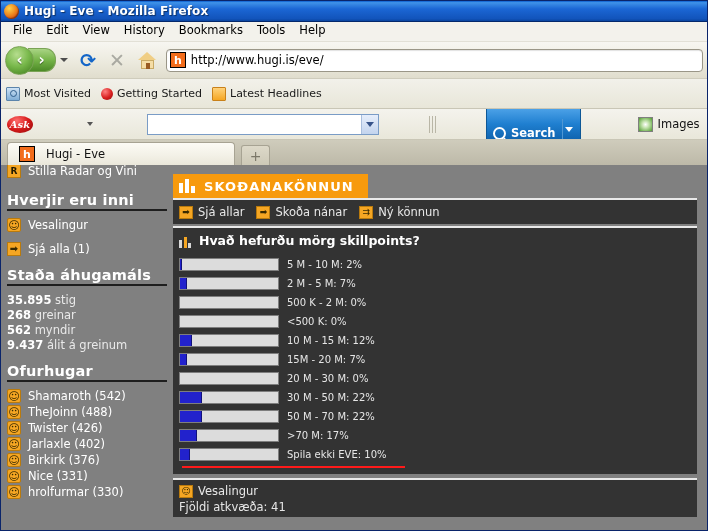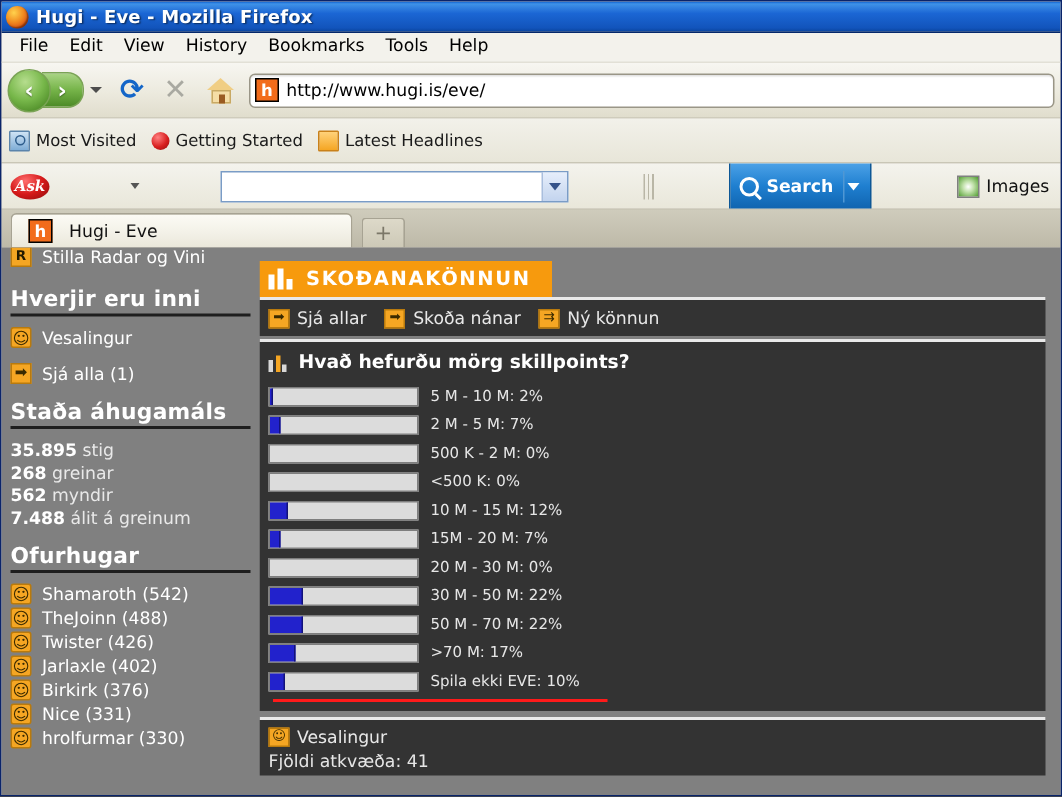--- a/index.html
+++ b/index.html
@@ -254,21 +254,21 @@
   }
   .ask-grip {
     width: 7px; height: 17px; margin: 0 4px;
     background: repeating-linear-gradient(to right,#b9b6a6 0 1px,transparent 1px 3px);
     flex: none;
   }
   .ask-searchbtn {
     height: 34px;
     background: linear-gradient(to bottom,#4ea3e8 0%,#1f7fd0 50%,#0f63ae 100%);
     border: 1px solid #0d5796;
-    display: flex; align-items: center;
+    display: flex; align-items: flex-end;
     padding: 0 4px 0 6px;
     box-sizing: border-box;
     flex: none;
   }
   .ask-searchbtn .lbl {
     color: #fff; font-size: 11.5px; font-weight: bold;
     margin: 0 6px 0 5px;
   }
   .mag {
     width: 9px; height: 9px; border: 2px solid #fff; border-radius: 50%;
@@ -667,21 +667,21 @@
       </div>
       <div class="stat-line">
         <b>268</b>
         <span>greinar</span>
       </div>
       <div class="stat-line">
         <b>562</b>
         <span>myndir</span>
       </div>
       <div class="stat-line">
-        <b>7.488</b>
+        <b>9.437</b>
         <span>álit á greinum</span>
       </div>
 
       <div class="sidehead">Ofurhugar</div>
       <div class="side-row">
         <span class="sq-ico smiley"></span>
         <span>Shamaroth (542)</span>
       </div>
       <div class="side-row">
         <span class="sq-ico smiley"></span>

